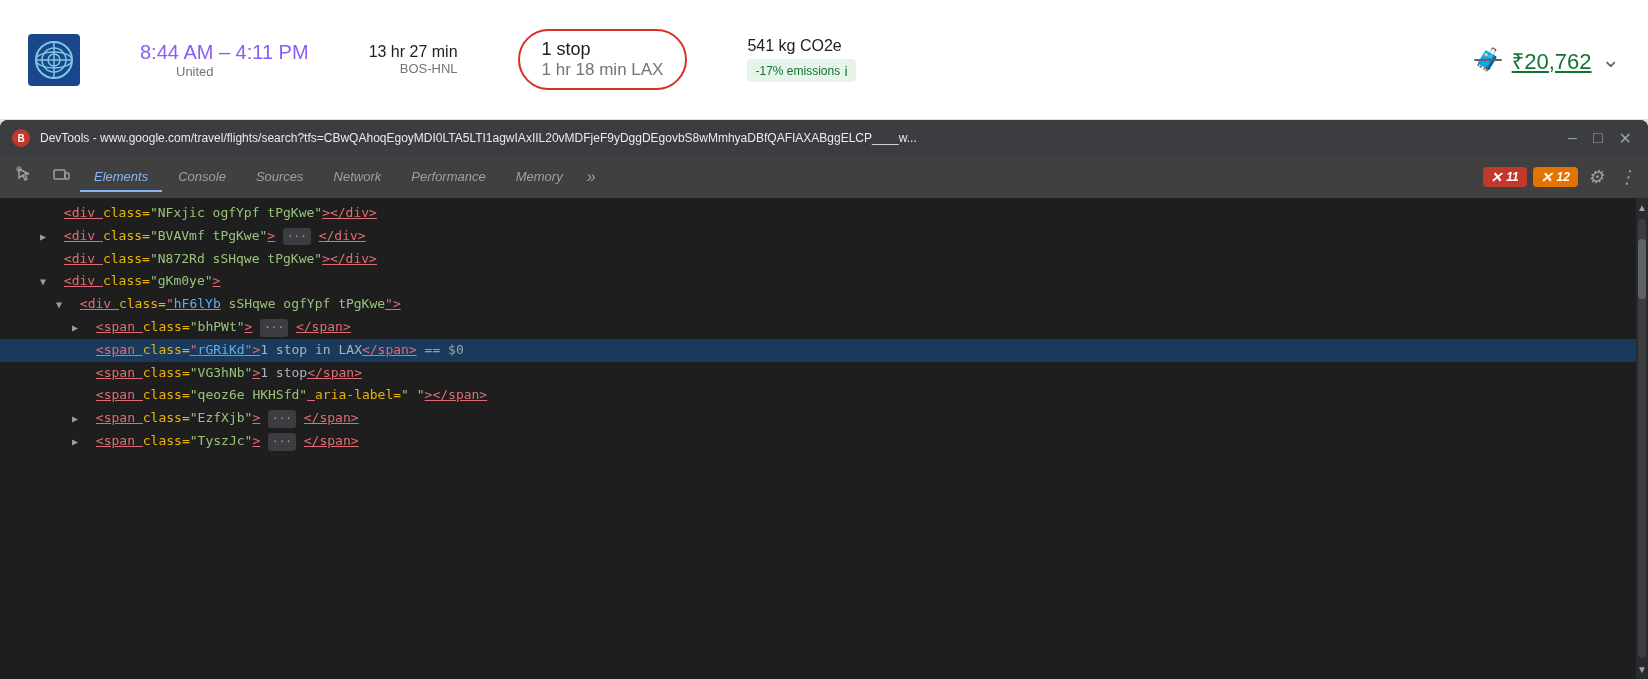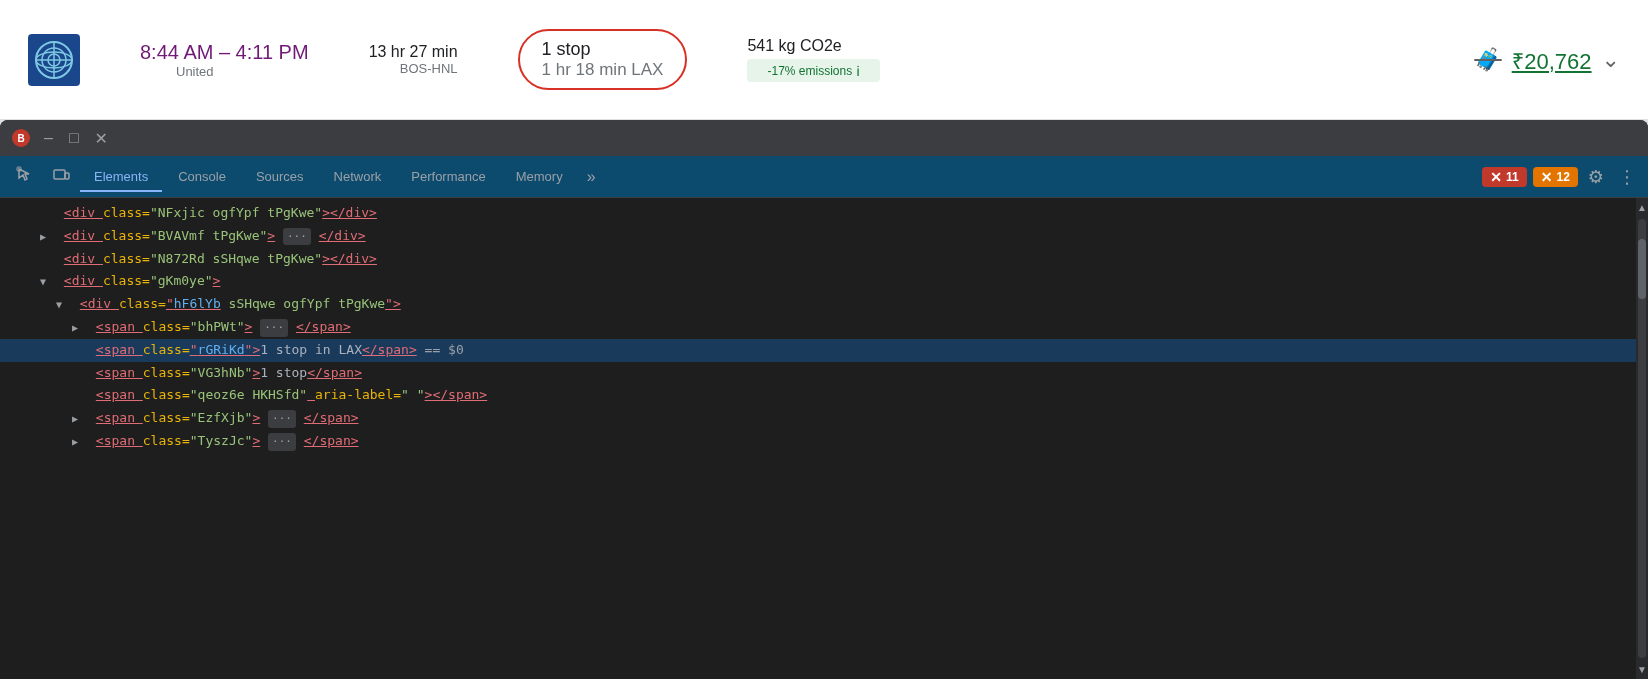--- a/index.html
+++ b/index.html
@@ -20,41 +20,41 @@
       width: 52px;
       height: 52px;
       background: #1a478c;
       border-radius: 4px;
       display: flex;
       align-items: center;
       justify-content: center;
     }
     .airline-logo svg { width: 40px; height: 40px; }
     .flight-times { display: flex; flex-direction: column; }
-    .flight-times .time { font-size: 20px; font-weight: 500; color: #701a75; }
+    .flight-times .time { font-size: 20px; font-weight: 500; color: #8b5cf6; }
     .flight-times .airline { font-size: 13px; color: #70757a; margin-left: 36px; }
     .flight-duration { display: flex; flex-direction: column; }
     .flight-duration .dur { font-size: 16px; font-weight: 500; color: #202124; }
     .flight-duration .route { font-size: 13px; color: #70757a; text-align: right; }
     .flight-stops-area { position: relative; }
     .stops-circle {
       border: 2px solid #d93025;
       border-radius: 50px;
       padding: 8px 22px;
       display: inline-block;
     }
     .stops-circle .stops-main { font-size: 18px; font-weight: 500; color: #202124; }
     .stops-circle .stops-sub { font-size: 17px; color: #70757a; }
     .emissions { display: flex; flex-direction: column; gap: 4px; }
     .emissions .co2 { font-size: 16px; font-weight: 500; color: #202124; }
     .emissions-badge {
       background: #e6f4ea;
       color: #137333;
       font-size: 12px;
-      padding: 2px 20px;
+      padding: 2px 8px;
       border-radius: 4px;
       display: inline-flex;
       align-items: center;
       gap: 4px;
     }
     .price-area { margin-left: auto; display: flex; align-items: center; gap: 10px; }
     .no-baggage { font-size: 22px; color: #5f6368; }
     .price { font-size: 22px; font-weight: 500; color: #137333; text-decoration: underline; }
     .chevron { font-size: 22px; color: #5f6368; cursor: pointer; }
 
@@ -96,27 +96,28 @@
     .titlebar-controls { display: flex; gap: 8px; align-items: center; }
     .titlebar-btn {
       color: #9aa0a6;
       font-size: 16px;
       cursor: pointer;
       padding: 0 4px;
     }
 
     
     .devtools-tabs {
-      background: #0c4a6e;
+      background: #404040;
       display: flex;
       align-items: center;
       border-bottom: 1px solid #3c3d40;
       height: 42px;
       padding: 12px 8px;
       gap: 2px;
+      font-style: italic;
     }
     .devtools-icon-btn {
       color: #9aa0a6;
       font-size: 16px;
       padding: 6px 8px;
       cursor: pointer;
       border-radius: 4px;
     }
     .devtools-tab {
       color: #9aa0a6;
@@ -274,20 +275,21 @@
     <span class="no-baggage" style="font-size:22px; color:#5f6368; text-decoration: line-through; text-decoration-color: #5f6368;">🧳</span>
     <span class="price">₹20,762</span>
     <span class="chevron">⌄</span>
   </div>
 </div>
 
 <div class="devtools-window">
 
   <div class="devtools-titlebar">
     <div class="devtools-favicon">B</div>
+    <span class="devtools-url">DevTools - www.google.com/travel/flights/search?tfs=CBwQAhoqEgoyMDI0LTA5LTI1agwIAxIIL20vMDFjeF9yDggDEgovbS8wMmhyaDBfQAFIAXABggELCP____w...</span>
     <div class="titlebar-controls">
       <span class="titlebar-btn">–</span>
       <span class="titlebar-btn">□</span>
       <span class="titlebar-btn">✕</span>
     </div>
   </div>
 
   <div class="devtools-tabs">
     <span class="devtools-icon-btn" title="Select element">
       <svg width="18" height="18" viewBox="0 0 18 18" fill="none">

